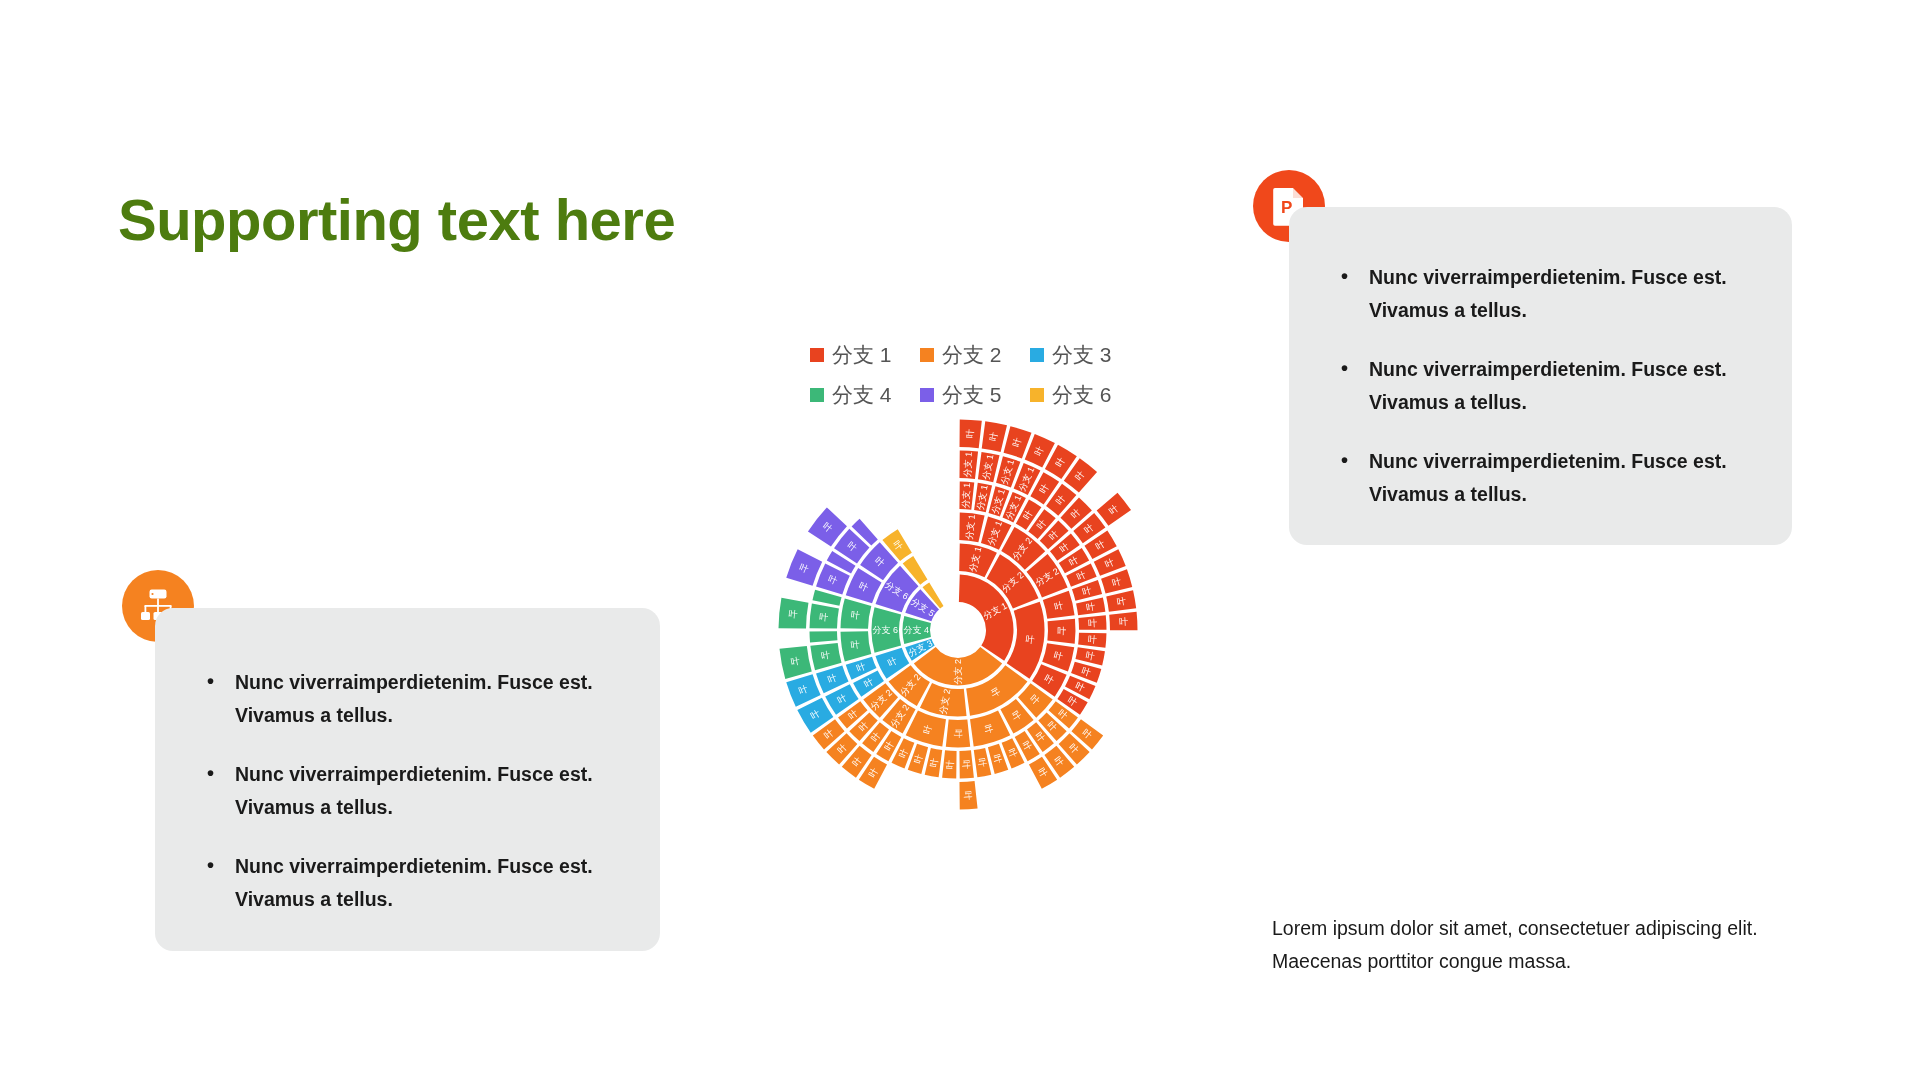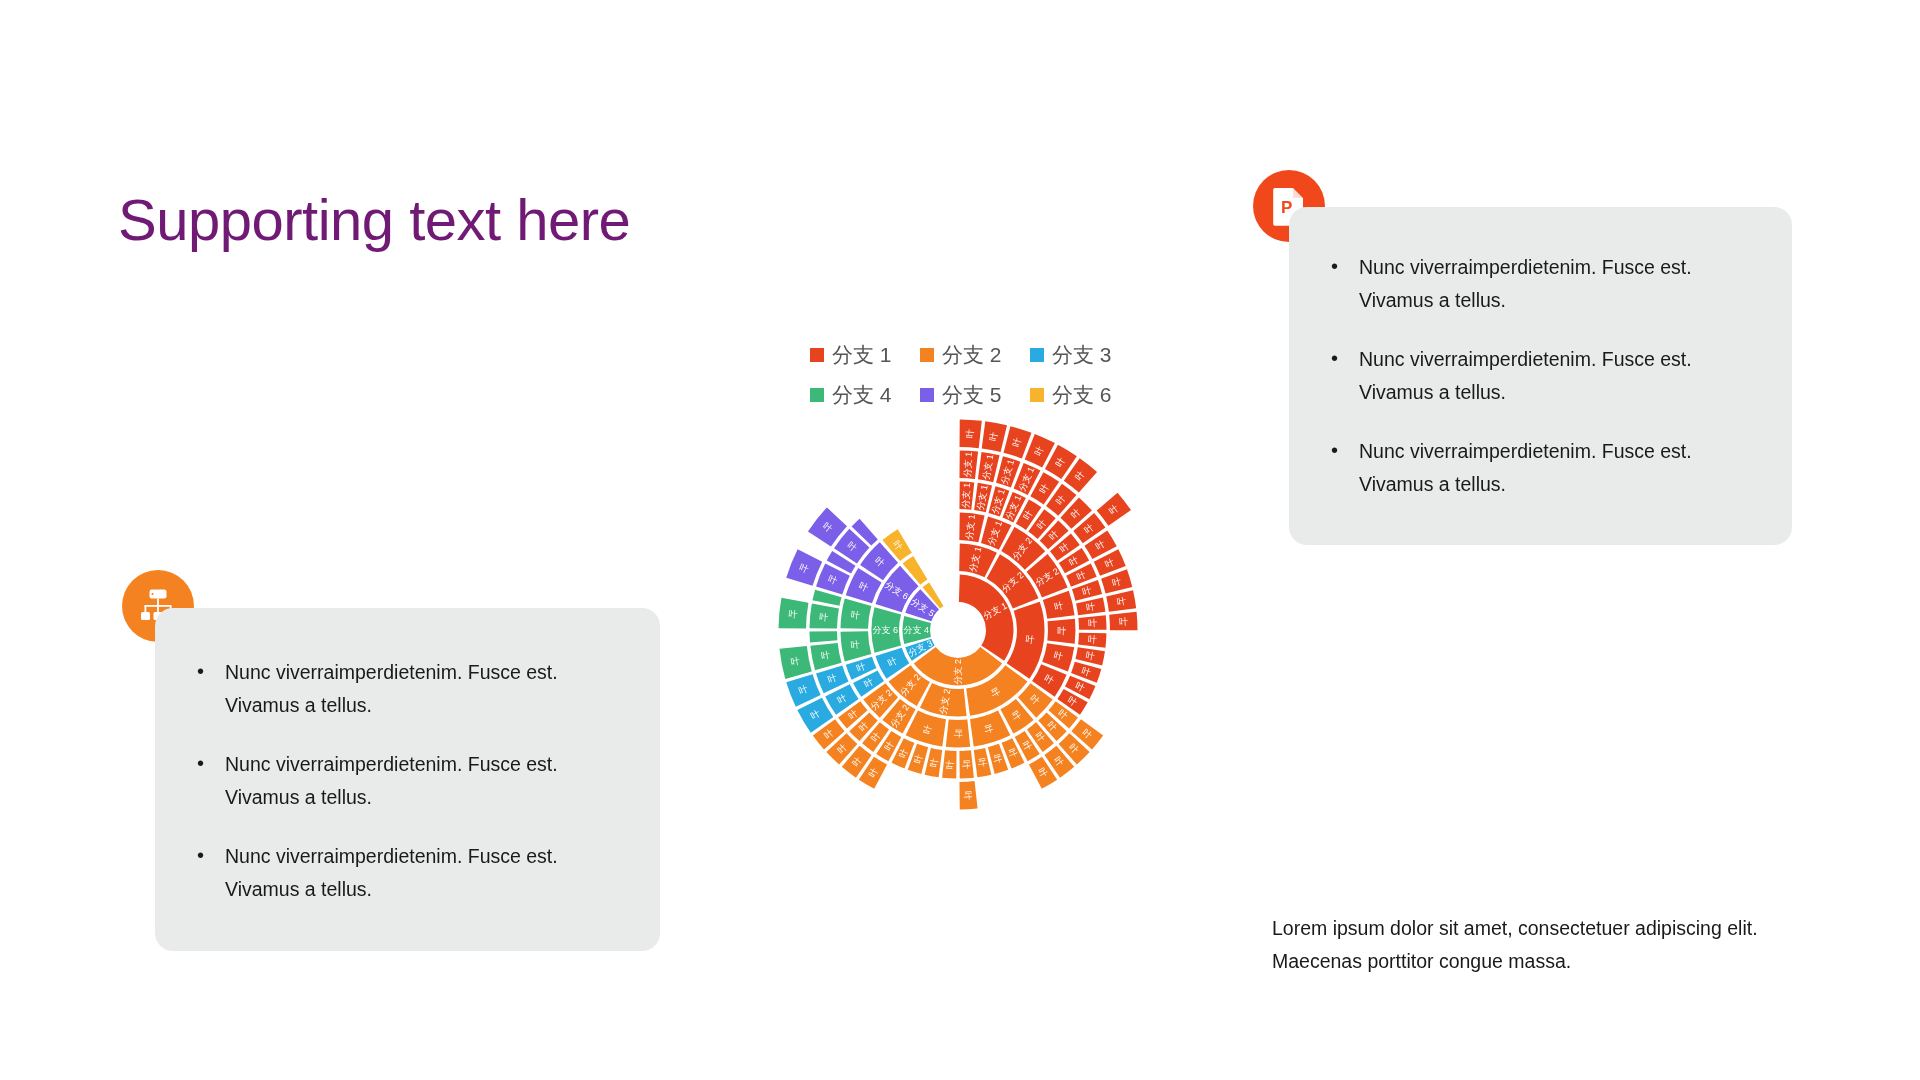--- a/index.html
+++ b/index.html
@@ -15,22 +15,22 @@
     font-family: "Liberation Sans", sans-serif;
     -webkit-font-smoothing: antialiased;
   }
 
   
   #page-title {
     position: absolute;
     left: 118px;
     top: 186px;
     font-size: 58px;
-    font-weight: normal;
-    color: #701a75;
+    font-weight: bold;
+    color: #4d7c0f;
     letter-spacing: -0.5px;
     white-space: nowrap;
   }
 
   
   .info-card {
     position: absolute;
     background: #E9EAEA;
     border-radius: 18px;
     box-sizing: border-box;
@@ -44,22 +44,23 @@
   }
   #card-right {
     left: 1289px;
     top: 207px;
     width: 503px;
     height: 338px;
     padding: 38px 46px 38px 30px;
   }
   .bullet-list {
     list-style: none;
-    margin: 6px;
+    margin: 16px;
     padding: 0;
+    font-weight: bold;
   }
   .bullet-item {
     position: relative;
     padding-left: 34px;
     font-size: 19.5px;
     line-height: 33px;
     color: #1a1a1a;
     margin-bottom: 26px;
     max-width: 400px;
   }

